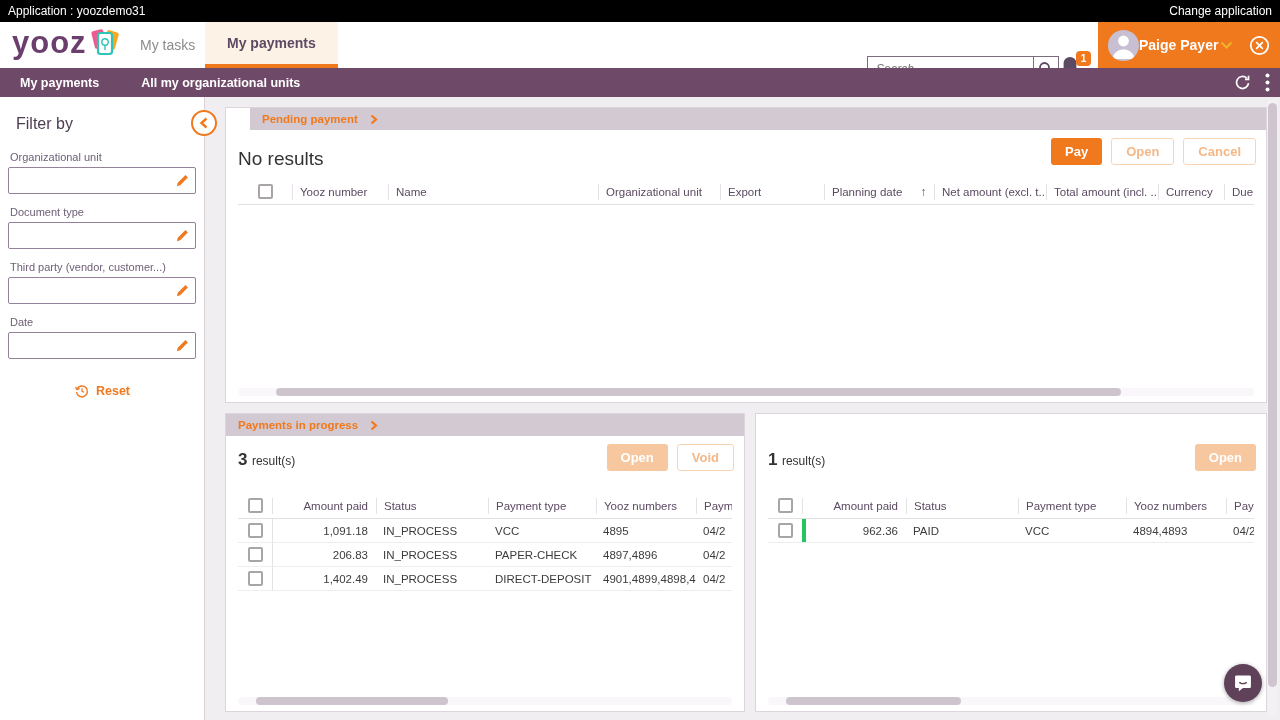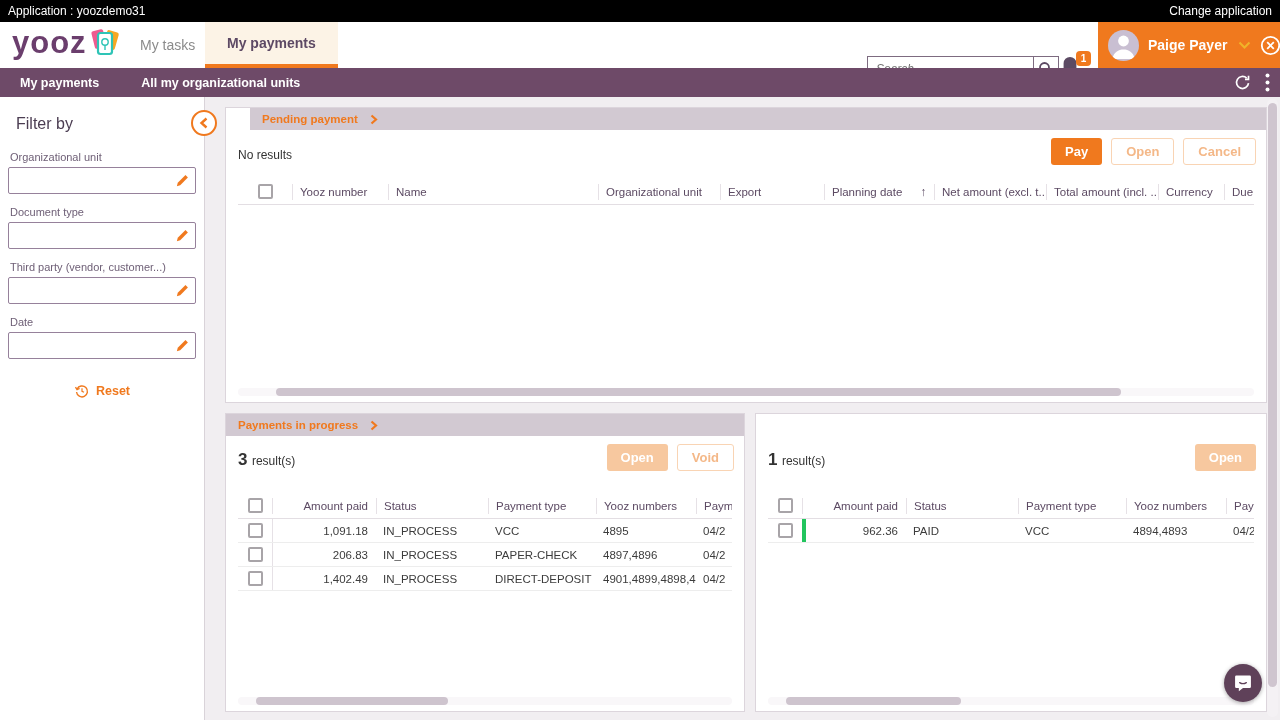--- a/index.html
+++ b/index.html
@@ -25,21 +25,21 @@
   .search-input { width:166px; height:26px; border:1px solid #7d6b80; border-right:none;
                   font-style:italic; font-size:12px; padding:0 8px; color:#444; outline:none;
                   font-family:"Liberation Sans", sans-serif; }
   .search-btn { width:26px; height:26px; border:1px solid #7d6b80; background:#fff;
                 display:flex; align-items:center; justify-content:center; cursor:pointer; }
   .bell-wrap { position:absolute; left:1059px; top:33px; width:30px; height:30px; cursor:pointer; }
   .bell-badge { position:absolute; right:-2px; top:-4px; min-width:15px; height:15px; background:#f0791e;
                 border-radius:4px; color:#fff; font-size:10px; font-weight:bold;
                 display:flex; align-items:center; justify-content:center; padding:0 3px; }
   .user-block { position:absolute; left:1098px; top:0; width:182px; height:46px; background:#f0791e;
-                display:flex; align-items:center; padding:0 10px; gap:9px; color:#fff; }
+                display:flex; align-items:center; padding:0 10px; color:#fff; }
   .avatar { width:31px; height:31px; border-radius:50%; background:#c9bfd2; overflow:hidden; flex:none;
             display:flex; align-items:flex-end; justify-content:center; }
   .user-name { font-size:14px; font-weight:bold; white-space:nowrap; }
   .user-close { margin-left:auto; cursor:pointer; display:flex; }
 
   
   .subnav { position:absolute; left:0; top:68px; width:1280px; height:29px; background:#6e4a68;
             display:flex; align-items:center; color:#fff; }
   .subnav-item { font-size:12.5px; font-weight:bold; margin-left:20px; cursor:pointer; }
   .subnav-item + .subnav-item { margin-left:42px; }
@@ -65,21 +65,21 @@
 
   
   .panel { position:absolute; background:#fff; border:1px solid #dcd5dc; }
   .panel-header { height:22px; background:#d2c9d2; display:flex; align-items:center;
                   padding:0 12px; gap:12px; cursor:pointer; }
   .panel-title { color:#f0791e; font-weight:bold; font-size:11.5px; }
   #panel-pending   { left:225px; top:107px; width:1042px; height:296px;padding-left:24px; }
   #panel-progress  { left:225px; top:413px; width:520px;  height:299px; }
   #panel-completed { left:755px; top:413px; width:512px;  height:299px; }
 
-  .no-results { position:absolute; left:12px; top:40px; font-size:12px; color:#333; }
+  .no-results { position:absolute; left:12px; top:40px; font-size:19px; color:#333; }
   .count-line { position:absolute; left:12px; top:36px; color:#333; }
   .count-num { font-size:17px; font-weight:bold; }
   .count-suffix { font-size:12px; }
 
   .actions { position:absolute; top:30px; right:10px; display:flex; gap:9px; }
   .btn { height:27px; border-radius:3px; font-size:13px; font-weight:bold; border:none;
          display:flex; align-items:center; justify-content:center; padding:0 14px; cursor:pointer;
          font-family:"Liberation Sans", sans-serif; }
   .btn.primary { background:#f0791e; color:#fff; }
   .btn.pale-filled { background:#f7c89f; color:#fff; }

